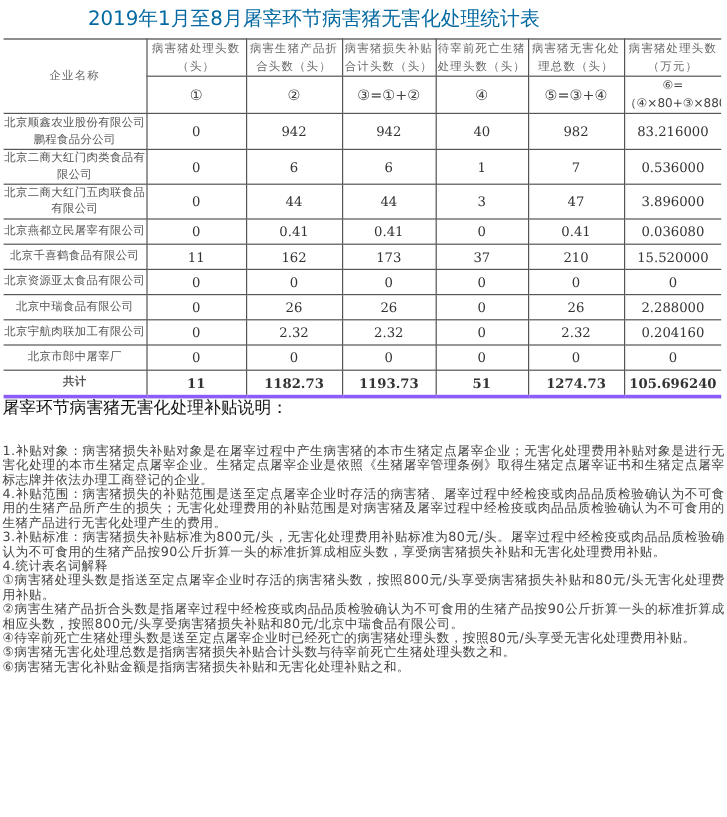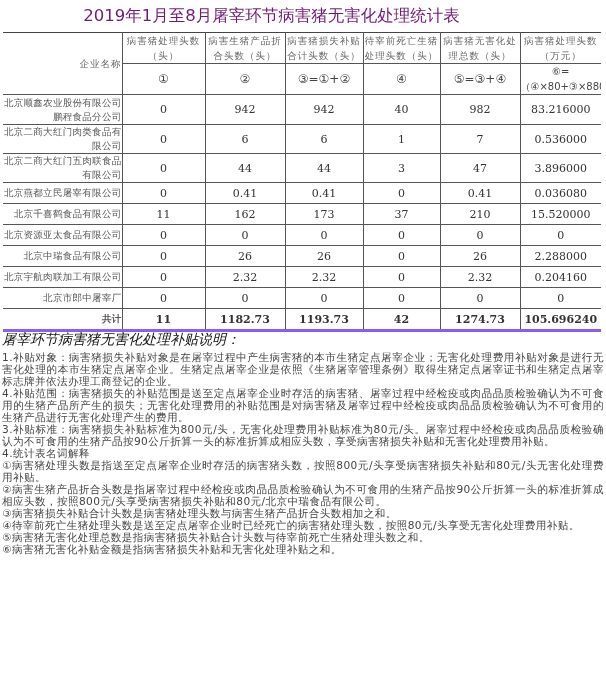--- a/index.html
+++ b/index.html
@@ -1,30 +1,30 @@
 <!DOCTYPE html>
 <html><head>
   <meta charset="utf-8">
   <style>
     html, body { margin: 0; padding: 0; background: #ffffff; }
     body { width: 606px; height: 681px; overflow: hidden; font-family: "DejaVu Sans", "Liberation Sans", sans-serif; color: #333; position: relative; }
-    .title { position: absolute; left: 18px; top: 5px; width: 507px; text-align: center; font-size: 16.5px; color: #701a75; letter-spacing: 0px; }
+    .title { position: absolute; left: 8px; top: 5px; width: 507px; text-align: center; font-size: 16.5px; color: #0369a1; letter-spacing: 0px; }
     table.stats { position: absolute; left: 3px; top: 32px; border-collapse: collapse; table-layout: fixed; width: 598px; }
     table.stats td { border: 1px solid #555; text-align: center; vertical-align: middle; padding: 0; font-size: 10.5px; color: #555; line-height: 13px; overflow: hidden; }
     table.stats tr.row-top td.cell-top-border { border-top: 1.5px solid #444; }
     table.stats td.num { font-family: "DejaVu Serif", "Liberation Serif", serif; font-size: 11px; color: #333; }
     table.stats td.name { font-size: 9.5px; color: #555; letter-spacing: 0.3px; line-height: 14px; margin-top: 17px; }
     table.stats td.hdr { font-size: 9.5px; letter-spacing: 1px; color: #666; line-height: 15px; }
     table.stats td.sym { font-size: 12px; color: #444; }
     table.stats td.formula { font-size: 10px; color: #444; line-height: 15px; }
-    table.stats td.first-col { border-left: none; text-align: right; }
+    table.stats td.first-col { border-left: none; }
     table.stats td.last-col { border-right: none; }
     table.stats tr.total td { border-bottom: 3px solid #8b5cf6; font-weight: bold; }
     .notes { position: absolute; left: 2px; top: 331px; width: 602px; }
-    .notes .notes-title { font-size: 14px; color: #111; margin-bottom: 2px; font-style: italic; }
+    .notes .notes-title { font-size: 14px; color: #111; margin-bottom: 21px; }
     .notes p { margin: 0; font-size: 10.6px; line-height: 12px; color: #444; letter-spacing: 0.4px; text-align: justify; }
   </style>
 </head>
 <body>
 
 <div class="title">2019年1月至8月屠宰环节病害猪无害化处理统计表</div>
 
 <table class="stats">
   <colgroup>
     <col style="width:119px">
@@ -133,32 +133,31 @@
     <td class="num">0</td>
     <td class="num">0</td>
     <td class="num">0</td>
     <td class="num last-col">0</td>
   </tr>
   <tr class="total" style="height:22px">
     <td class="name first-col">共计</td>
     <td class="num">11</td>
     <td class="num">1182.73</td>
     <td class="num">1193.73</td>
-    <td class="num">42</td>
+    <td class="num">51</td>
     <td class="num">1274.73</td>
     <td class="num last-col">105.696240</td>
   </tr>
 </tbody>
   </table>
 
 <div class="notes">
   <div class="notes-title">屠宰环节病害猪无害化处理补贴说明：</div>
   <p>1.补贴对象：病害猪损失补贴对象是在屠宰过程中产生病害猪的本市生猪定点屠宰企业；无害化处理费用补贴对象是进行无害化处理的本市生猪定点屠宰企业。生猪定点屠宰企业是依照《生猪屠宰管理条例》取得生猪定点屠宰证书和生猪定点屠宰标志牌并依法办理工商登记的企业。</p>
   <p>4.补贴范围：病害猪损失的补贴范围是送至定点屠宰企业时存活的病害猪、屠宰过程中经检疫或肉品品质检验确认为不可食用的生猪产品所产生的损失；无害化处理费用的补贴范围是对病害猪及屠宰过程中经检疫或肉品品质检验确认为不可食用的生猪产品进行无害化处理产生的费用。</p>
   <p>3.补贴标准：病害猪损失补贴标准为800元/头，无害化处理费用补贴标准为80元/头。屠宰过程中经检疫或肉品品质检验确认为不可食用的生猪产品按90公斤折算一头的标准折算成相应头数，享受病害猪损失补贴和无害化处理费用补贴。</p>
   <p>4.统计表名词解释</p>
   <p>①病害猪处理头数是指送至定点屠宰企业时存活的病害猪头数，按照800元/头享受病害猪损失补贴和80元/头无害化处理费用补贴。</p>
   <p>②病害生猪产品折合头数是指屠宰过程中经检疫或肉品品质检验确认为不可食用的生猪产品按90公斤折算一头的标准折算成相应头数，按照800元/头享受病害猪损失补贴和80元/北京中瑞食品有限公司。</p>
-  <p>③病害猪损失补贴合计头数是病害猪处理头数与病害生猪产品折合头数相加之和。</p>
   <p>④待宰前死亡生猪处理头数是送至定点屠宰企业时已经死亡的病害猪处理头数，按照80元/头享受无害化处理费用补贴。</p>
   <p>⑤病害猪无害化处理总数是指病害猪损失补贴合计头数与待宰前死亡生猪处理头数之和。</p>
   <p>⑥病害猪无害化补贴金额是指病害猪损失补贴和无害化处理补贴之和。</p>
 </div>
 
 </body></html>

